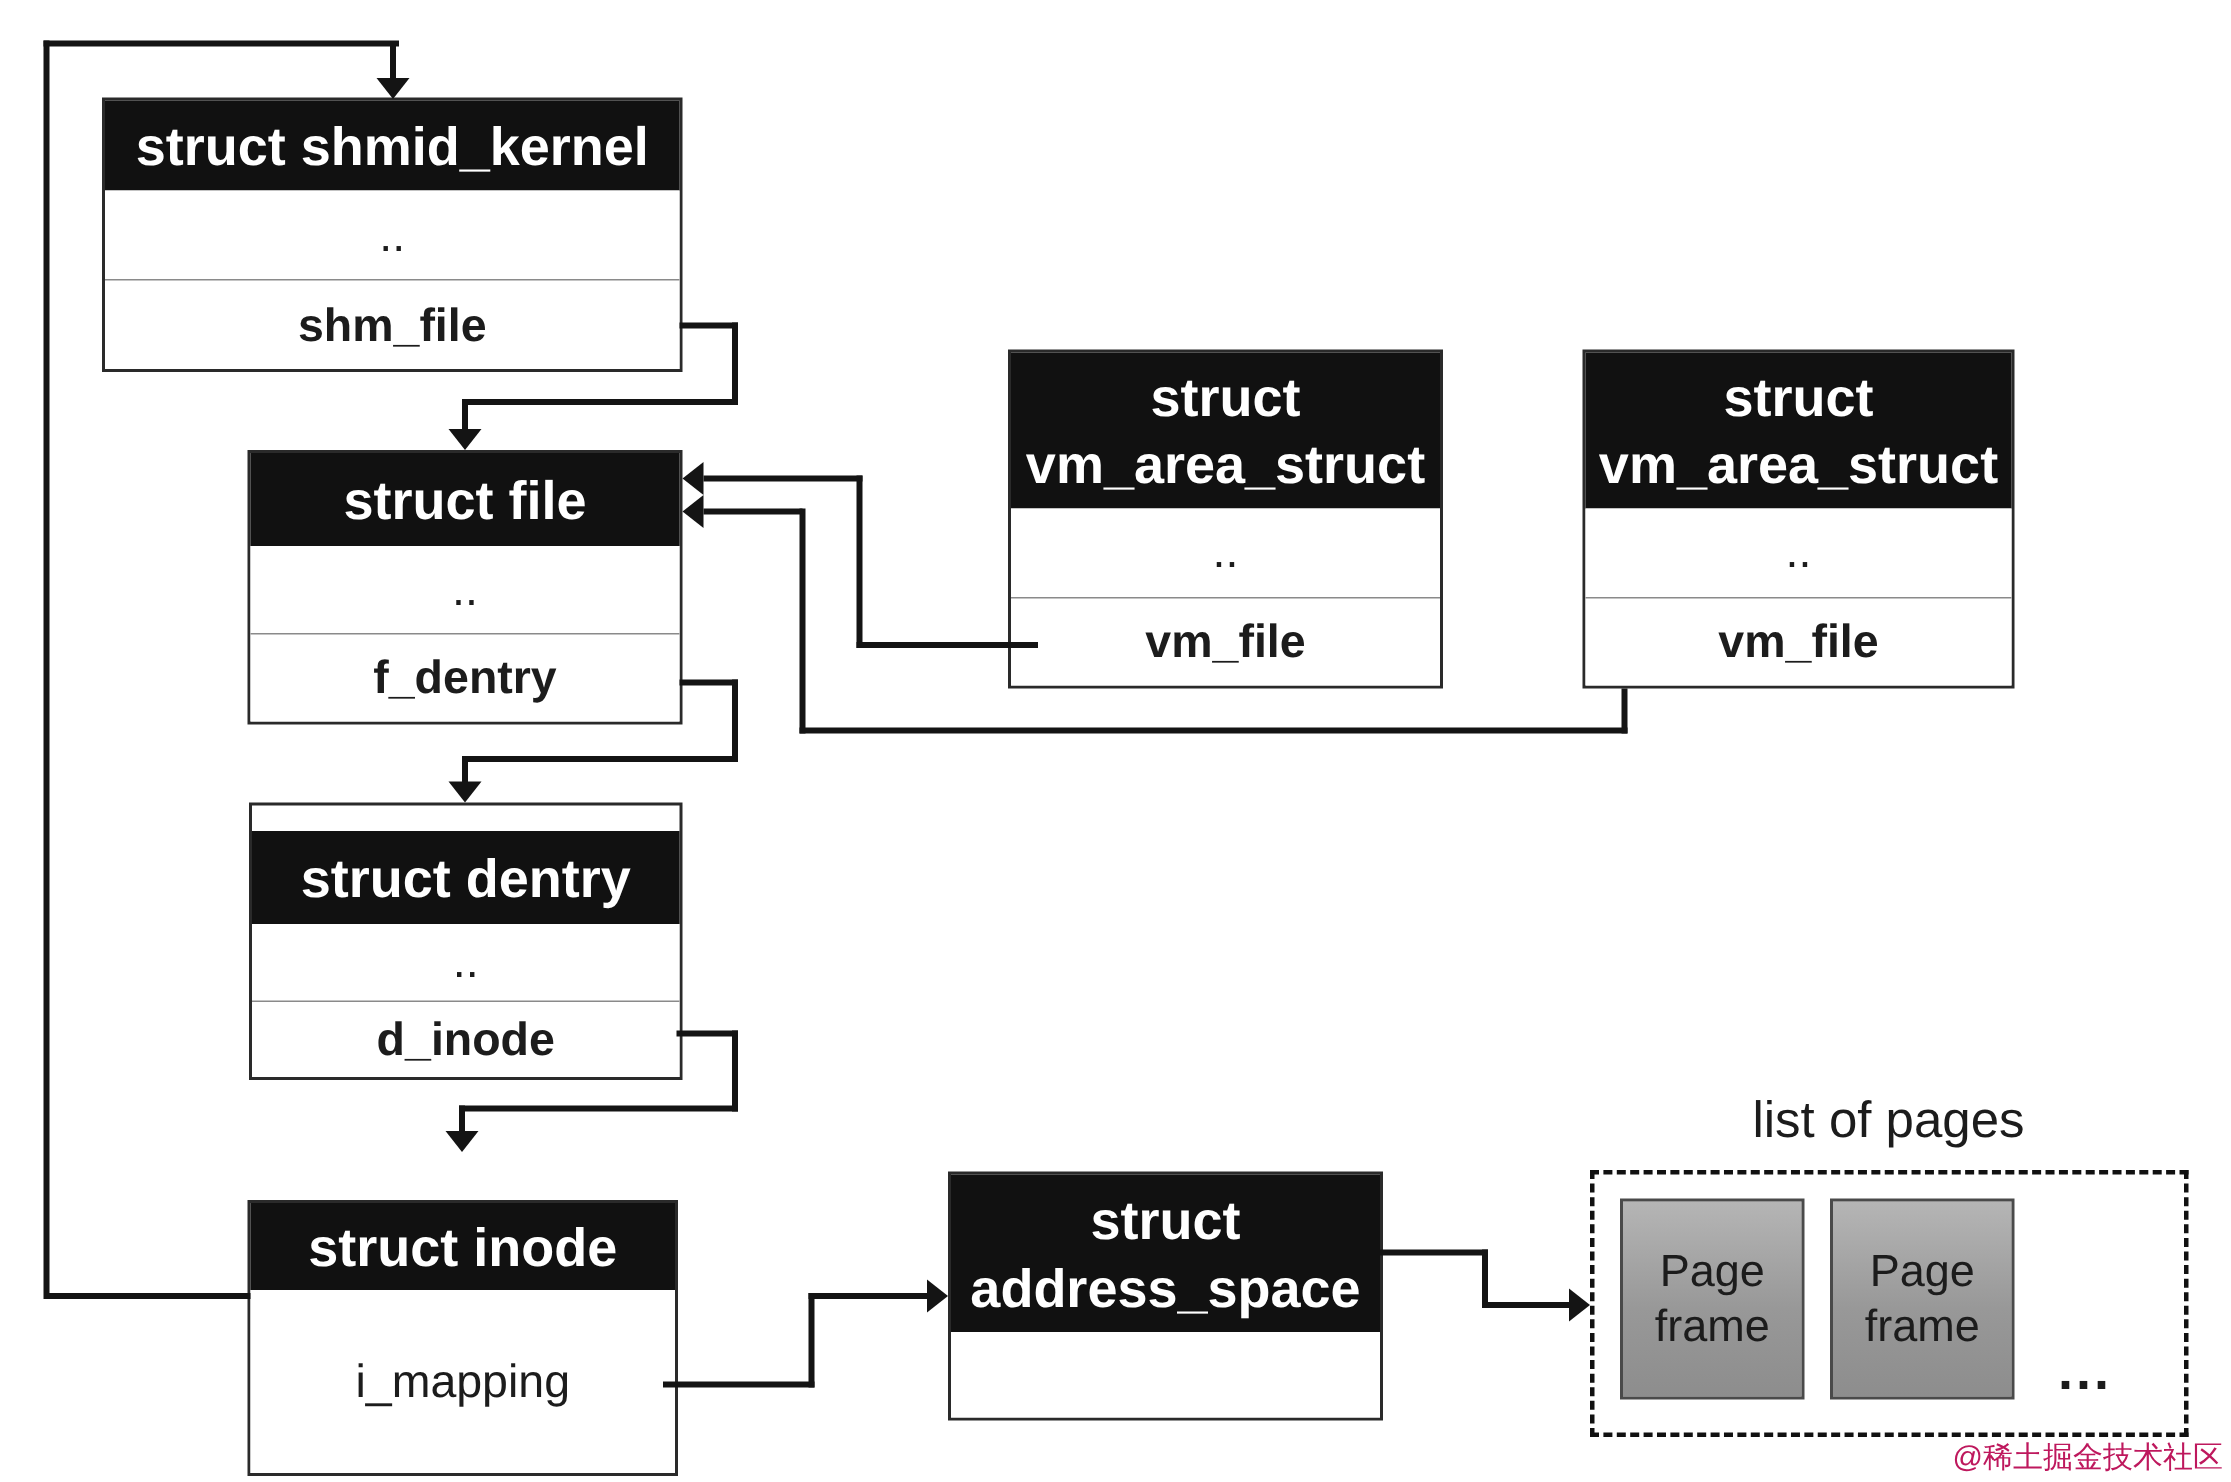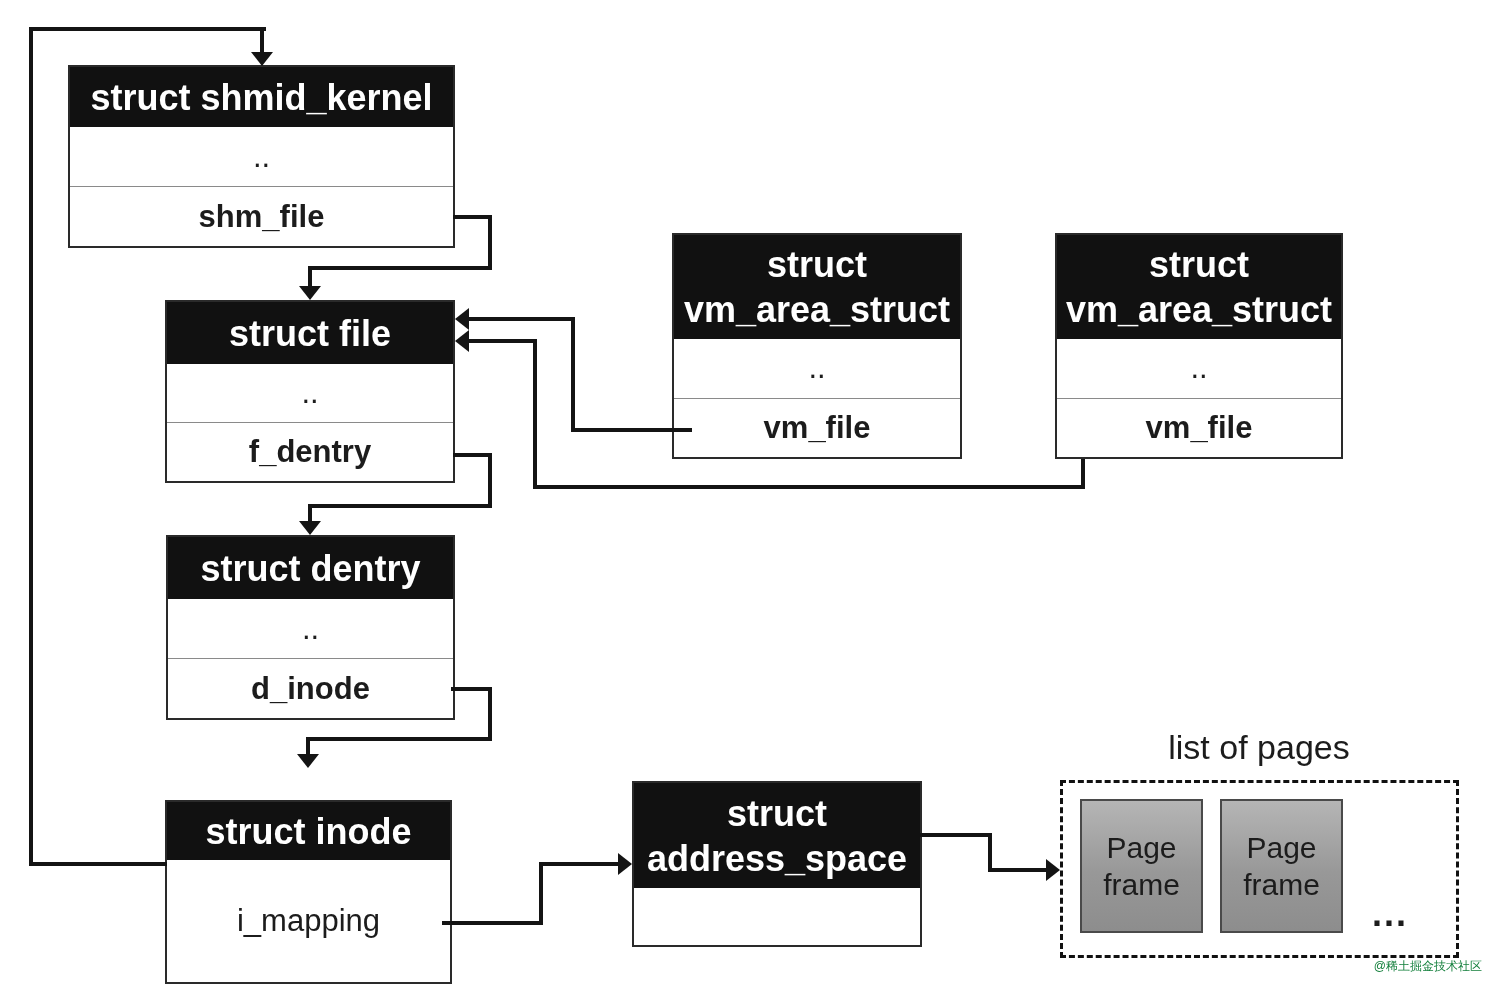--- a/index.html
+++ b/index.html
@@ -109,43 +109,43 @@
     left:1355px;top:893px;width:70px;
     text-align:center;
     font-size:36px;
     font-weight:bold;
     color:#1c1c1c;
     letter-spacing:2px;
   }
   .watermark{
     position:absolute;
     right:5px;top:958px;
-    font-size:12px;
-    color:#15803d;
+    font-size:20px;
+    color:#be185d;
   }
 </style>
 </head>
 <body>
 
 <div class="canvas">
 
   <div class="sbox" style="left:68px;top:65px;width:387px;height:183px;">
     <div class="hdr" style="height:60px;">struct shmid_kernel</div>
     <div class="row">..</div>
     <div class="row">shm_file</div>
   </div>
 
   <div class="sbox" style="left:165px;top:300px;width:290px;height:183px;">
     <div class="hdr" style="height:62px;">struct file</div>
     <div class="row">..</div>
     <div class="row">f_dentry</div>
   </div>
 
   <div class="sbox" style="left:166px;top:535px;width:289px;height:185px;">
-    <div class="hdr" style="height:62px;">struct dentry</div>
+    <div class="hdr" style="height:62px;margin-top:17px;">struct dentry</div>
     <div class="row">..</div>
     <div class="row">d_inode</div>
   </div>
 
   <div class="sbox" style="left:165px;top:768px;width:287px;height:184px;margin-top:32px;">
     <div class="hdr" style="height:58px;">struct inode</div>
     <div class="row">i_mapping</div>
   </div>
 
   <div class="sbox" style="left:672px;top:233px;width:290px;height:226px;">

